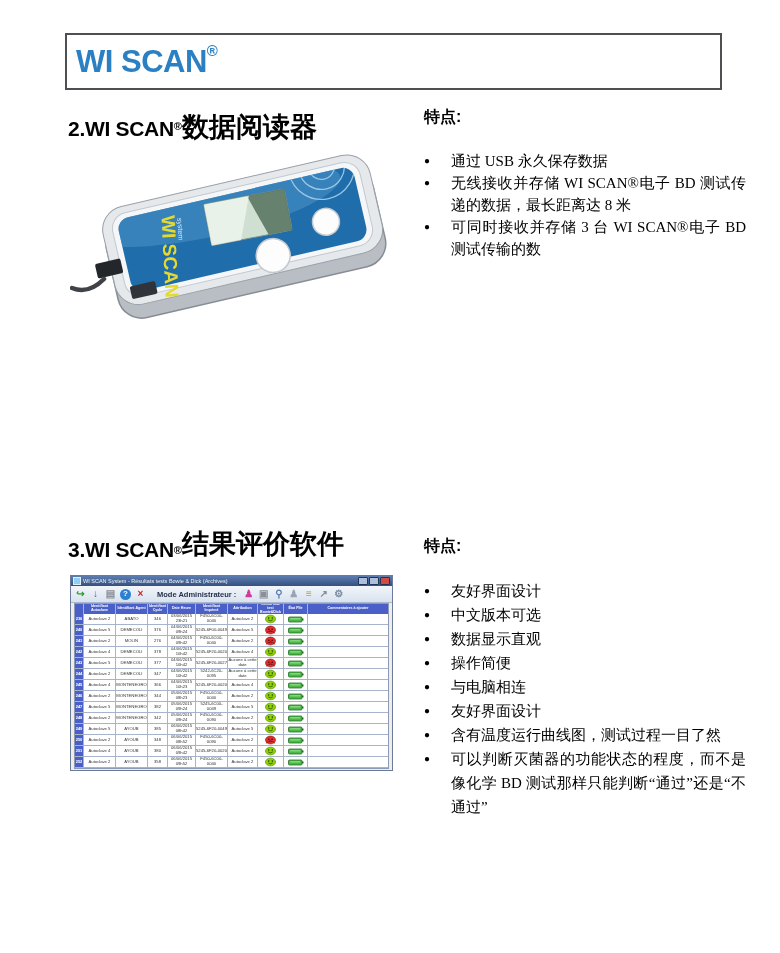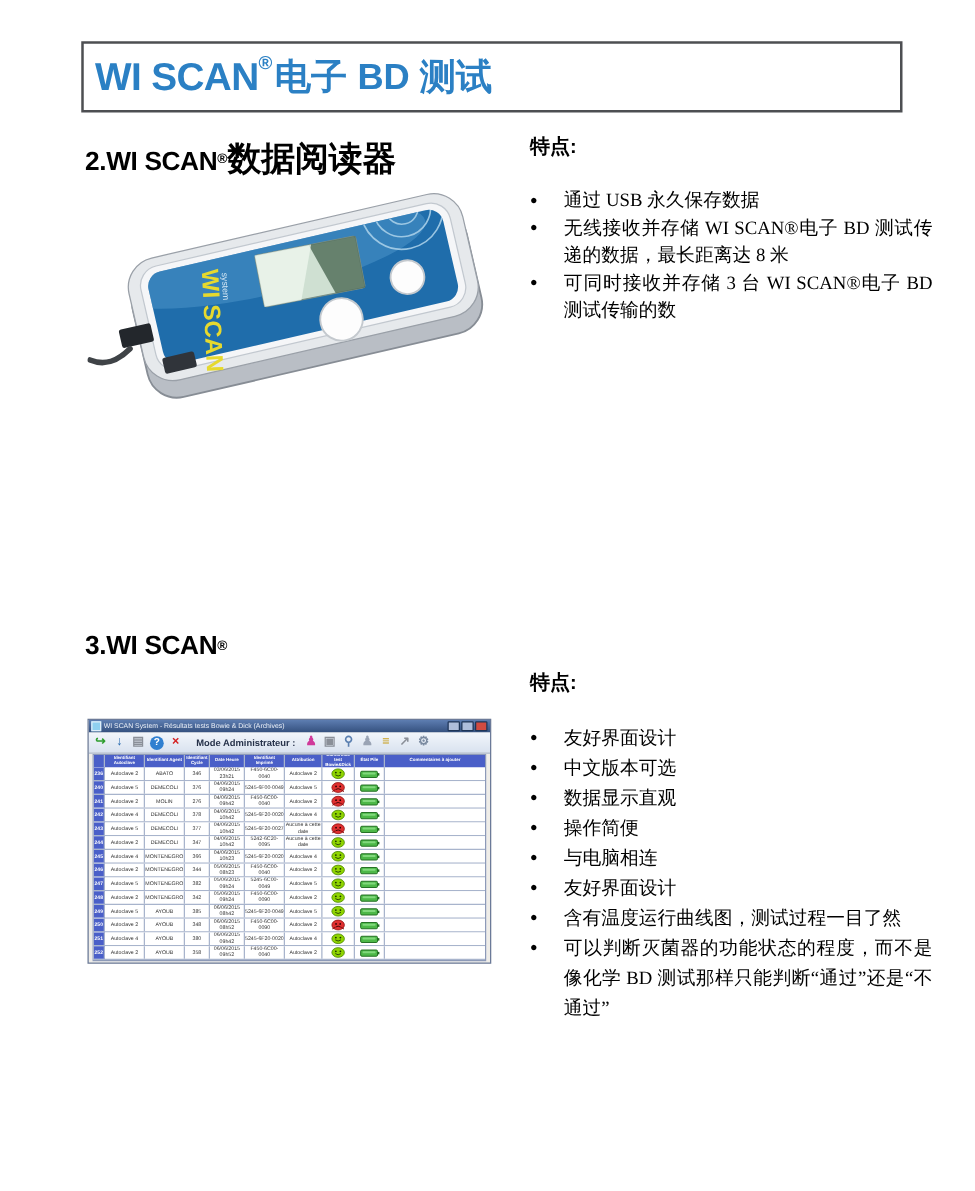--- a/index.html
+++ b/index.html
@@ -11,21 +11,21 @@
              border:2px solid #4d4f52;display:flex;align-items:center;padding-left:9px;background:#fff;}
   .title-latin{font-size:31px;font-weight:bold;color:#2b80c4;letter-spacing:-0.5px;}
   .title-reg{font-size:15px;font-weight:bold;color:#2b80c4;vertical-align:super;line-height:0;position:relative;top:-11px;}
   .title-cjk{font-size:29px;font-weight:bold;color:#2b80c4;margin-left:2px;}
 
   
   .sec-h{position:absolute;left:68px;margin:0;font-weight:bold;color:#000000;display:flex;align-items:baseline;}
   .sec-h .h-latin{font-size:21px;letter-spacing:-0.3px;}
   .sec-h .h-reg{font-size:11px;position:relative;top:-6px;}
   .sec-h .h-cjk{font-size:27px;font-family:"Liberation Sans",sans-serif;}
-  #sec2-h{top:109px;} #sec3-h{top:505px;align-items:flex-end;}
+  #sec2-h{top:109px;} #sec3-h{top:526px;align-items:flex-end;}
 
   
   .device-fig{position:absolute;left:70px;top:141px;width:352px;height:180px;}
 
   
   .feat{position:absolute;left:424px;width:322px;}
   #feat1{top:107px;} #feat2{top:536px;}
   .feat-title{font-weight:bold;font-size:16px;color:#000;font-family:"Liberation Sans",sans-serif;}
   .feat ul{list-style:none;margin:0;padding:0;}
   #feat1 ul{margin-top:22px;} #feat2 ul{margin-top:22px;}
@@ -66,21 +66,20 @@
   .scroll-fill{flex:1;}
 </style>
 </head>
 <body>
 
 <div class="page">
 
   <div class="title-box">
     <span class="title-latin">WI SCAN</span>
       <span class="title-reg">®</span>
-      <span class="title-cjk">电子 BD 测试</span>
   </div>
 
   <h2 class="sec-h" id="sec2-h">
     <span class="h-latin">2.WI SCAN</span>
       <span class="h-reg">®</span>
       <span class="h-cjk">数据阅读器</span>
   </h2>
 
   <div class="device-fig">
     <svg width="352" height="180" viewBox="0 0 352 180">
@@ -128,20 +127,21 @@
         <li>
           <span class="blt">●</span>
           <span class="ftx">可同时接收并存储 3 台 WI SCAN®电子 BD 测试传输的数</span>
         </li>
       </ul>
   </div>
 
   <h2 class="sec-h" id="sec3-h">
     <span class="h-latin">3.WI SCAN</span>
       <span class="h-reg">®</span>
+      <span class="h-cjk">结果评价软件</span>
   </h2>
 
   <div class="sw">
     <div class="sw-titlebar">
       <span class="sw-ico"></span>
       <span class="sw-title">WI SCAN System - Résultats tests Bowie &amp; Dick (Archives)</span>
       <span class="sw-btns">
         <i class="b-min"></i>
         <i class="b-max"></i>
         <i class="b-cls"></i>

